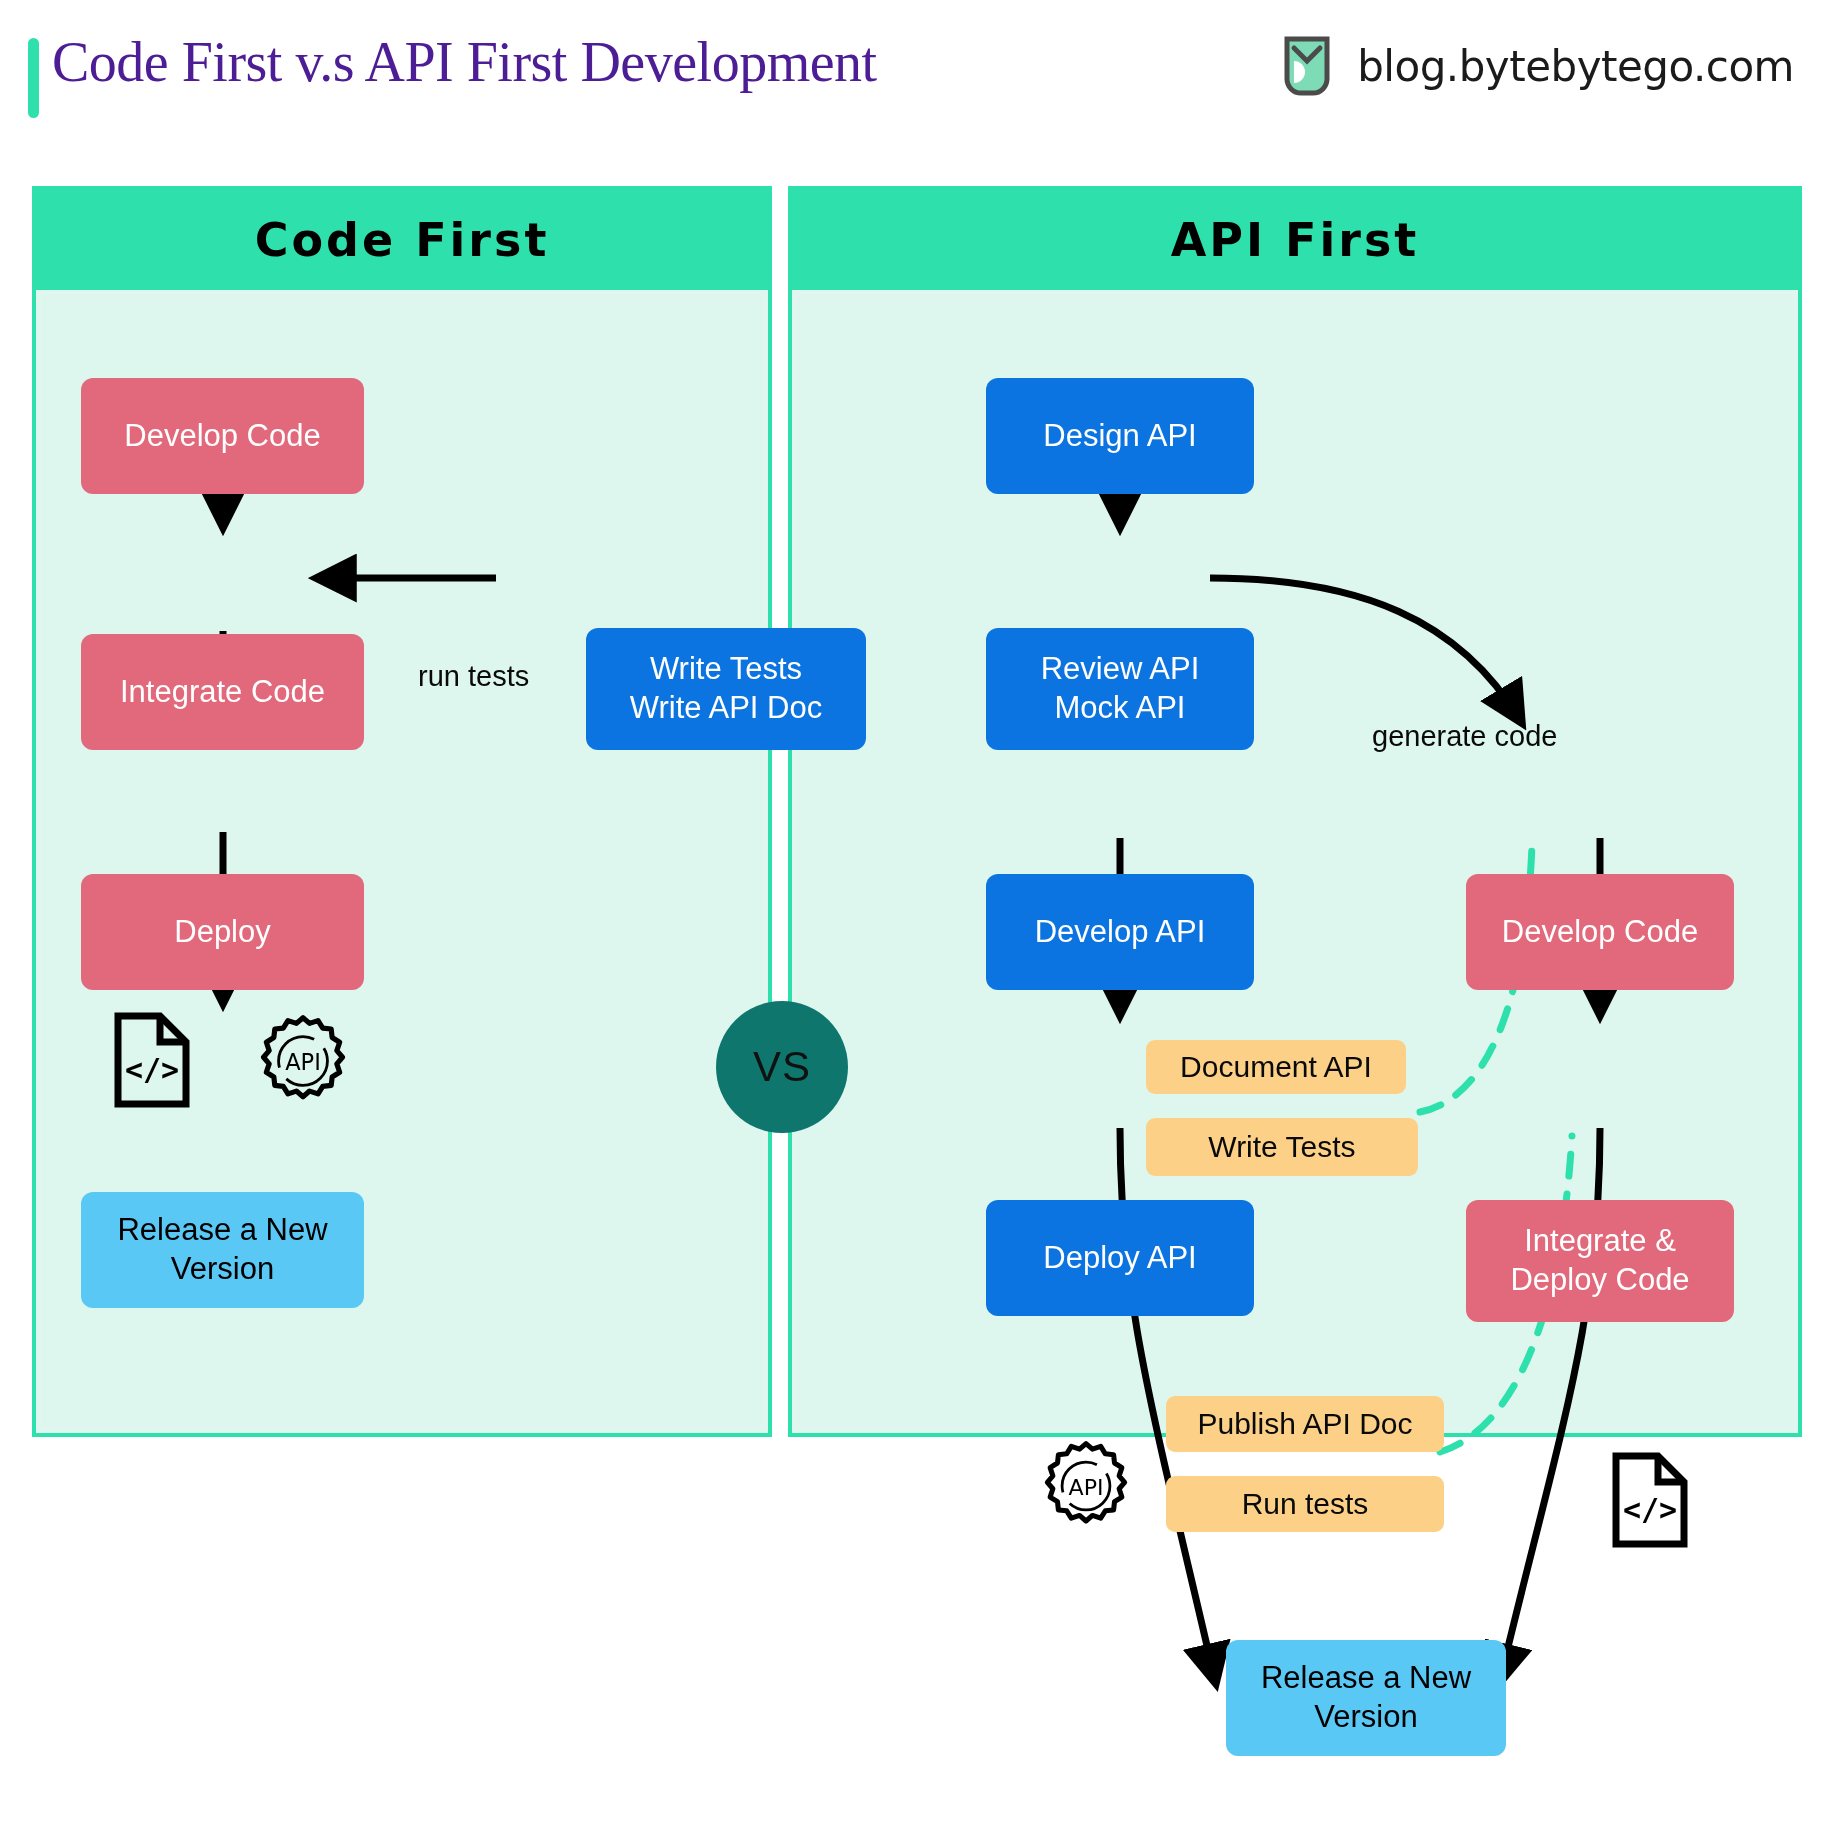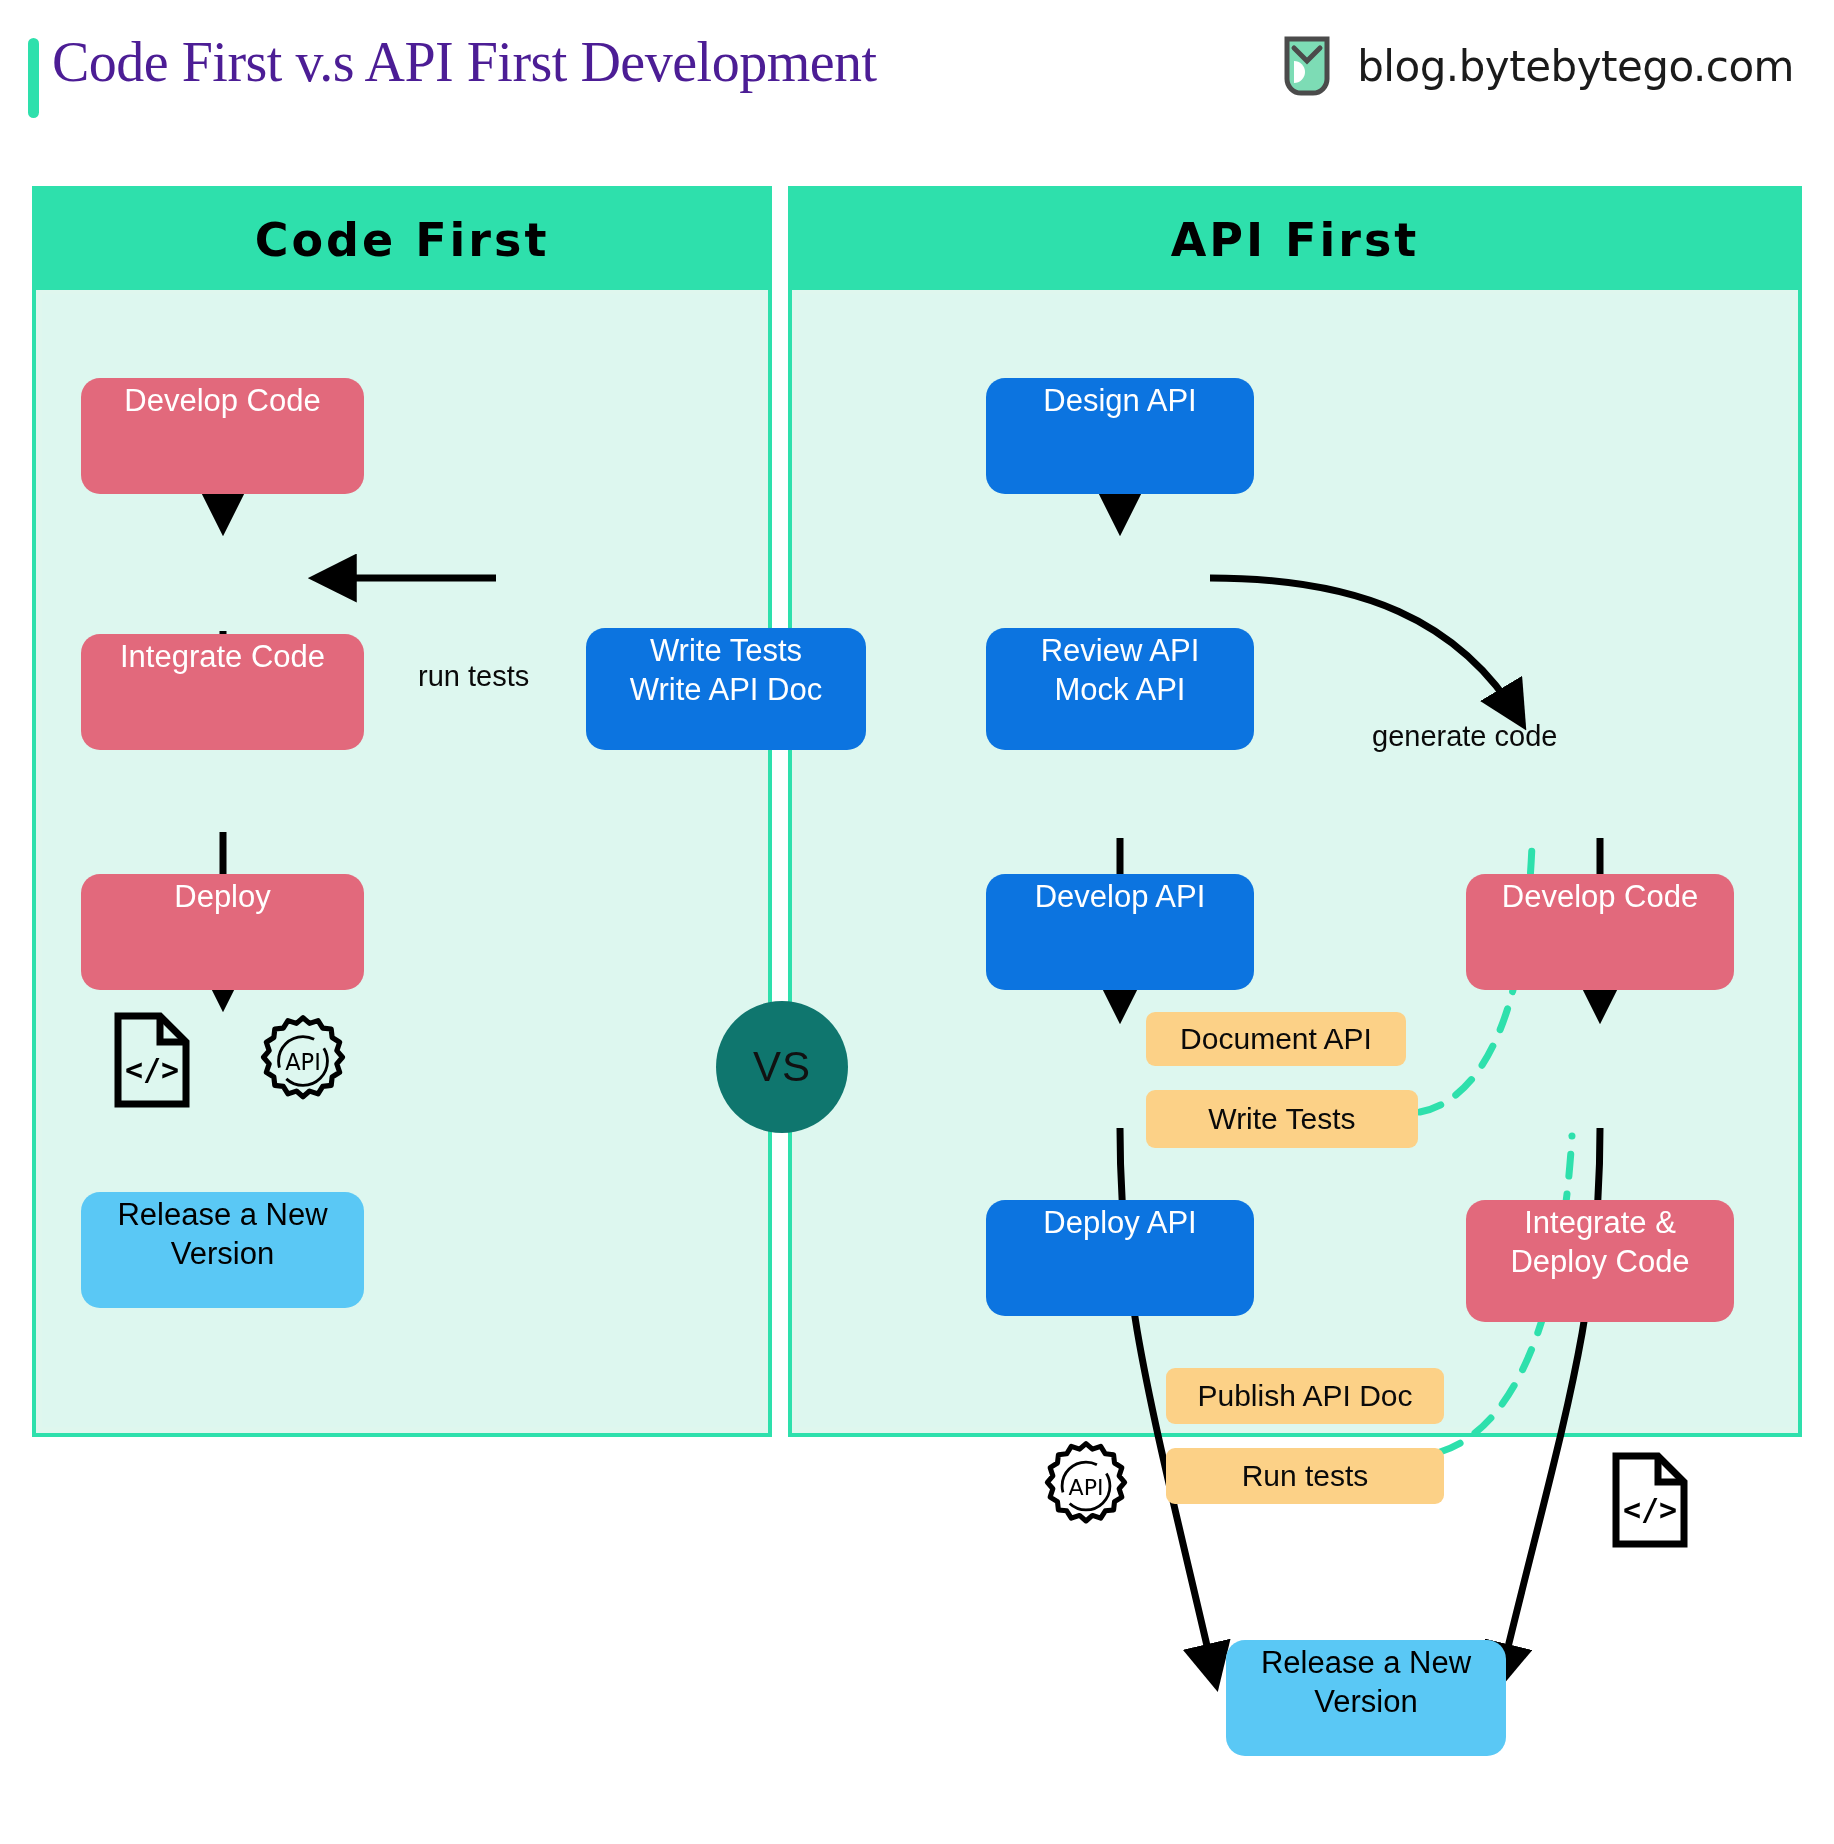--- a/index.html
+++ b/index.html
@@ -97,24 +97,24 @@
     left: 0; top: 0;
     width: 1834px; height: 1844px;
     pointer-events: none;
   }
 
   
   .node {
     position: absolute;
     box-sizing: border-box;
     display: flex;
-    align-items: flex-start;
+    align-items: center;
     justify-content: center;
     text-align: center;
-    border-radius: 19px;
+    border-radius: 12px;
     font-size: 31px;
     line-height: 1.25;
     color: #ffffff;
     padding: 4px 10px;
   }
   .node.red   { background: #e2697c; }
   .node.blue  { background: #0c74e0; }
   .node.sky   { background: #5ac8f5; color: #000000; }
 
   .pill {
@@ -122,20 +122,21 @@
     box-sizing: border-box;
     background: #fcd187;
     border-radius: 9px;
     display: flex;
     align-items: center;
     justify-content: center;
     font-size: 30px;
     color: #0a0a0a;
     padding: 0 16px;
     white-space: nowrap;
+    margin-top: 28px;
   }
 
   .edge-label {
     position: absolute;
     font-size: 29px;
     color: #0a0a0a;
     white-space: nowrap;
   }
 
   

